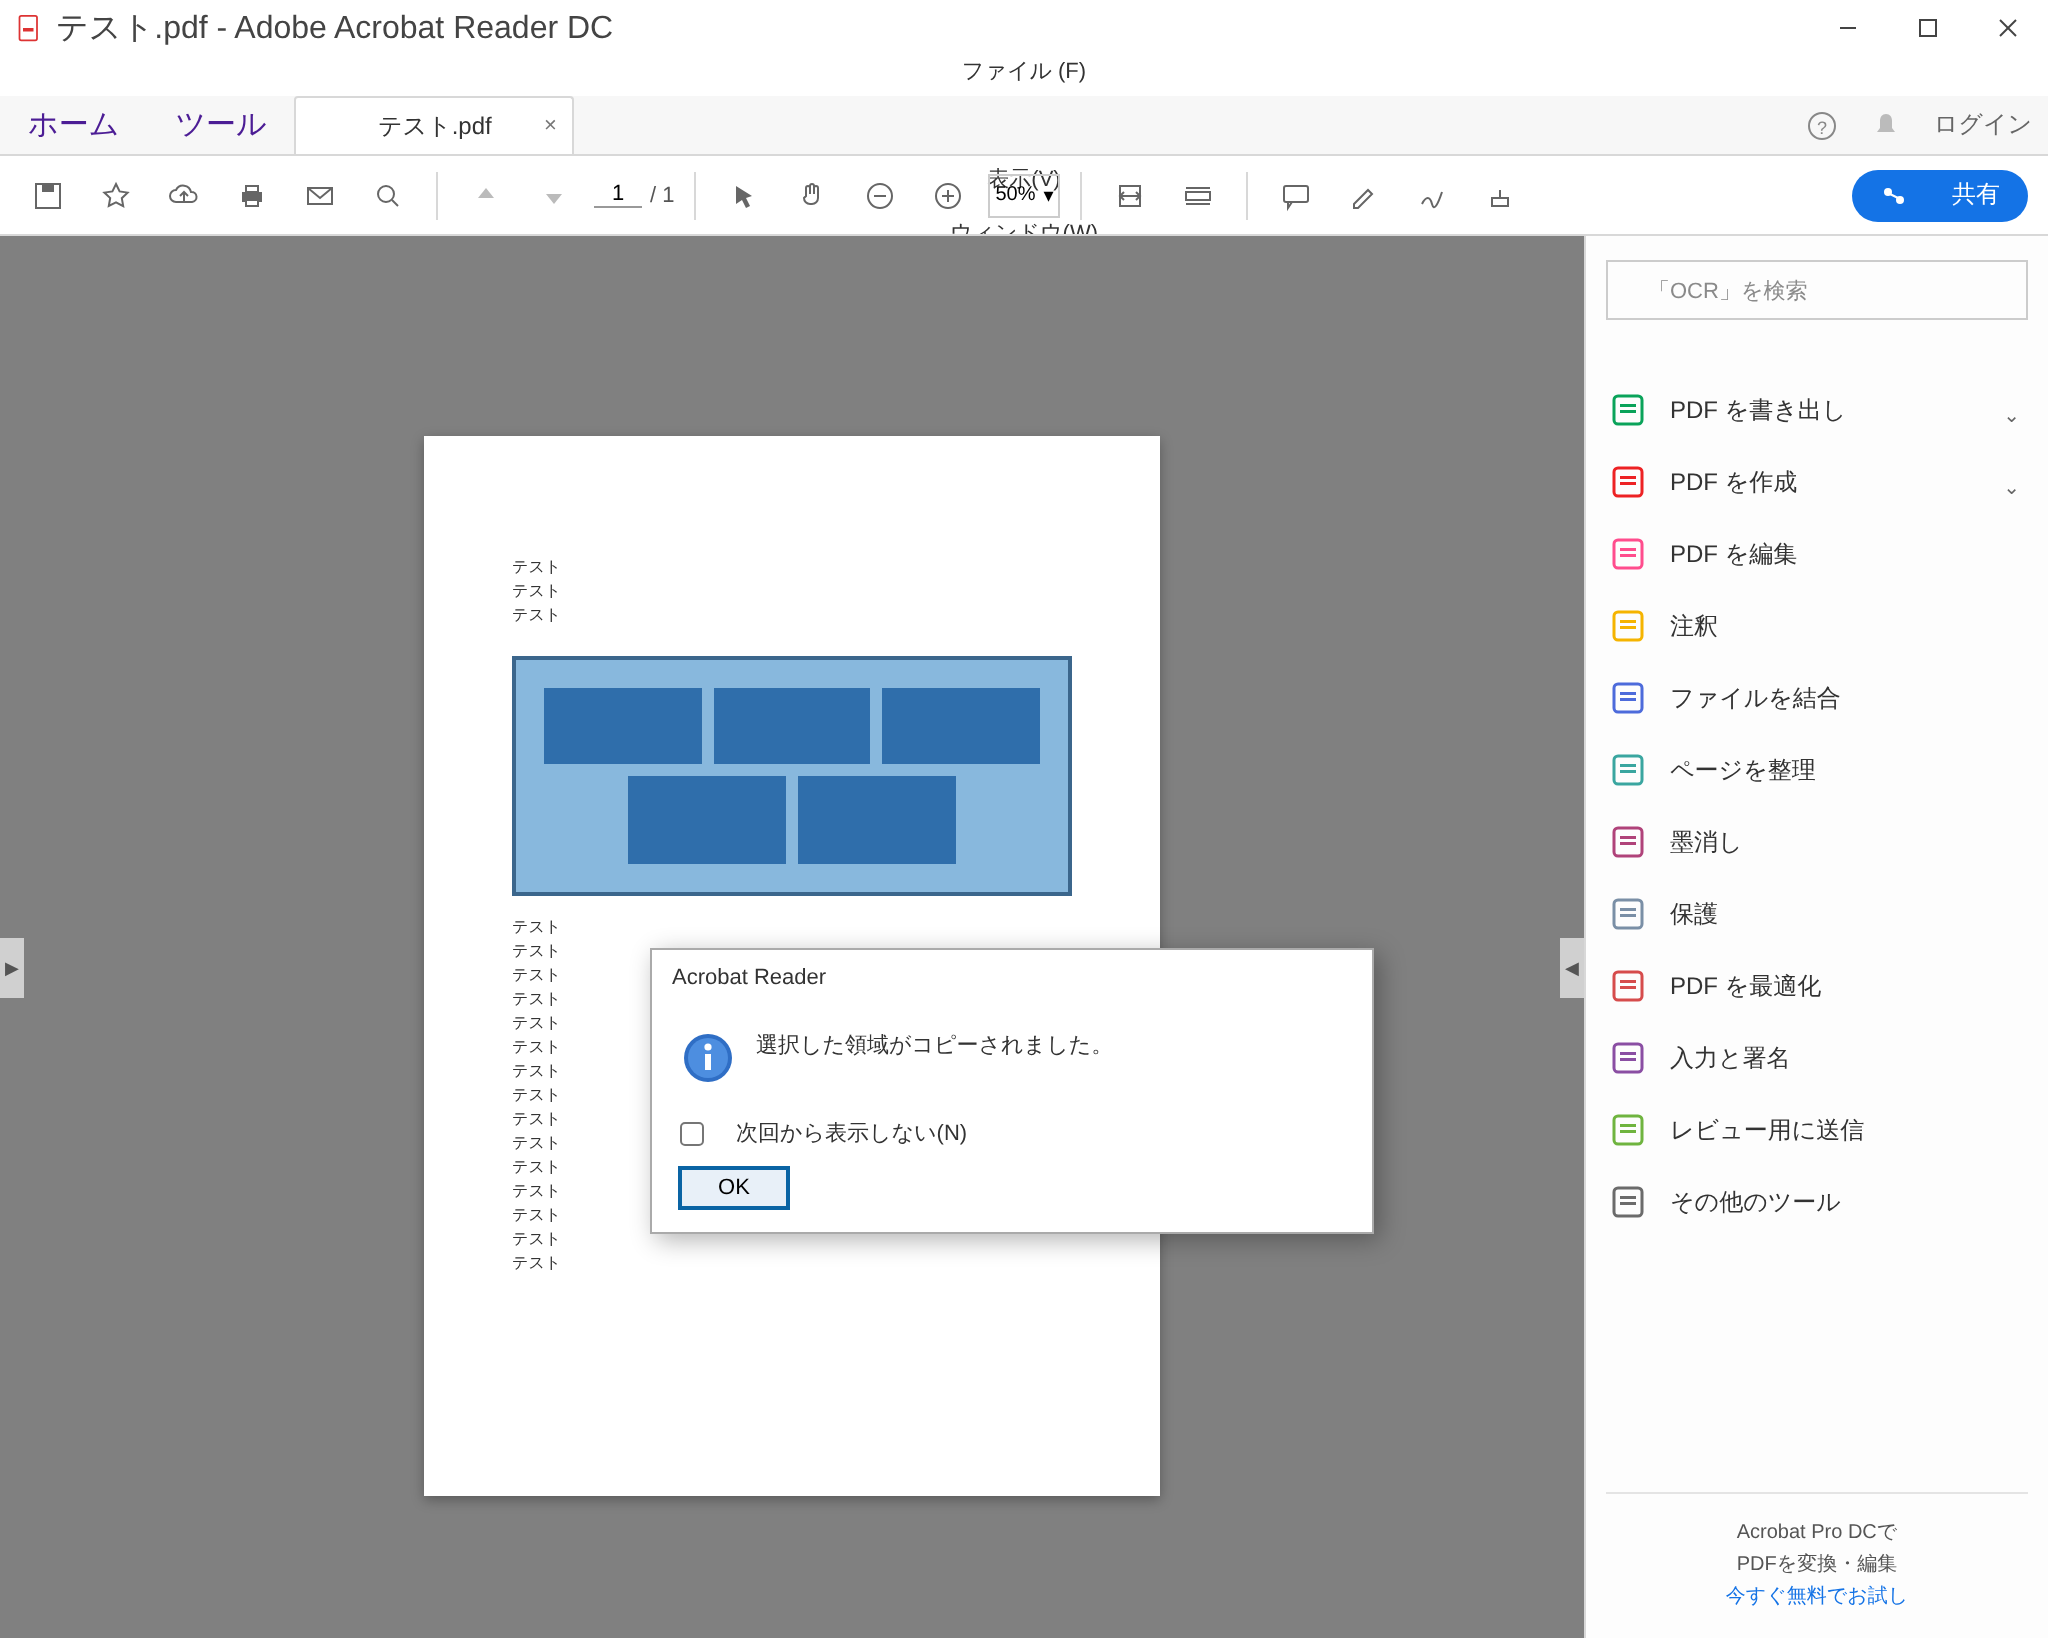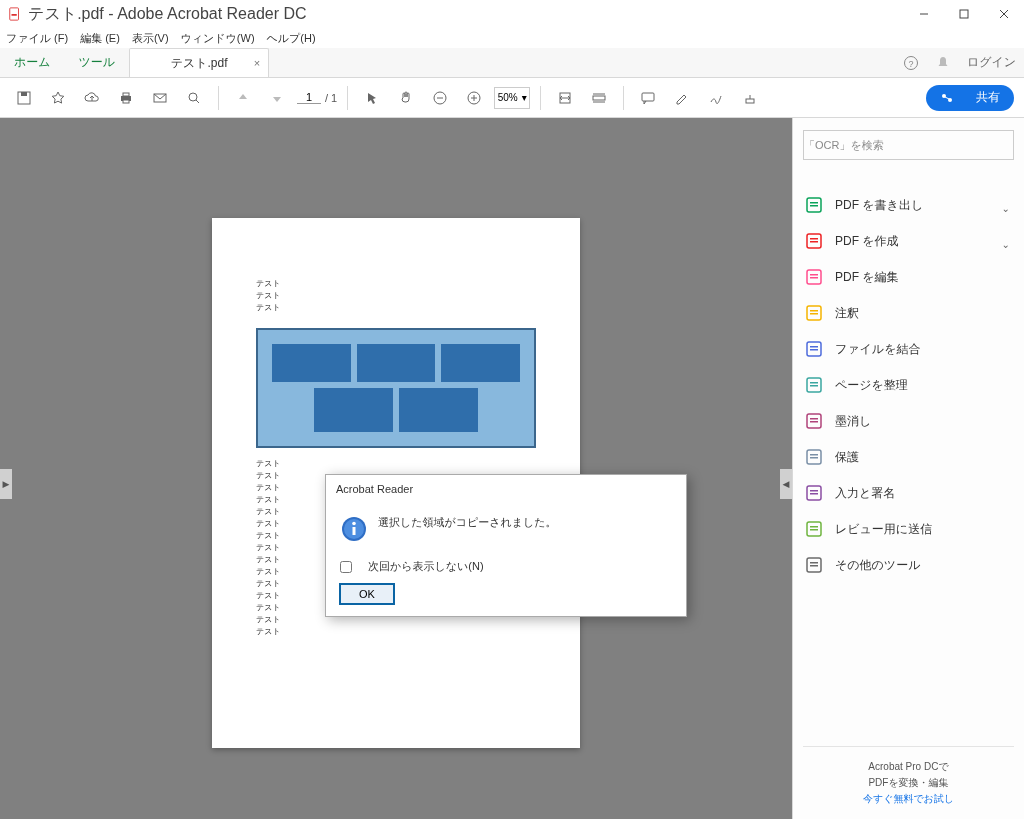--- a/index.html
+++ b/index.html
@@ -6,25 +6,25 @@
 body { width: 1024px; height: 819px; overflow: hidden; background: #fff; display: flex; flex-direction: column; }
 
 
 .titlebar { height: 28px; display: flex; align-items: center; padding: 0 8px; background: #fff; position: relative; }
 .titlebar .file-icon { width: 14px; height: 14px; margin-right: 6px; }
 .titlebar .title { font-size: 16px; color: #444; }
 .titlebar .win-controls { position: absolute; right: 0; top: 0; display: flex; }
 .titlebar .win-controls div { width: 40px; height: 28px; display: flex; align-items: center; justify-content: center; color: #444; font-size: 11px; }
 
 
-.menubar { height: 20px; display: flex; align-items: center; padding: 0 6px; font-size: 11px; color: #333; gap: 12px; }
+.menubar { height: 20px; display: flex; align-items: center; padding: 0 6px; font-size: 11px; color: #333; gap: 12px; flex-direction: column; }
 
 
 .tabrow { height: 30px; background: #f7f7f7; border-bottom: 1px solid #d8d8d8; display: flex; align-items: stretch; position: relative; }
-.tabrow .home-btn, .tabrow .tool-btn { padding: 0 14px; display: flex; align-items: center; font-size: 12px; color: #15803d; }
+.tabrow .home-btn, .tabrow .tool-btn { padding: 0 14px; display: flex; align-items: center; font-size: 15px; color: #4c1d95; }
 .tabrow .tab { width: 140px; background: #fff; border: 1px solid #d8d8d8; border-bottom: none; display: flex; align-items: center; justify-content: center; font-size: 12px; color: #333; position: relative; border-radius: 2px 2px 0 0; }
 .tabrow .tab .close { position: absolute; right: 8px; font-size: 11px; color: #777; }
 .tabrow .right { position: absolute; right: 8px; top: 0; height: 100%; display: flex; align-items: center; gap: 16px; color: #666; }
 .tabrow .login { font-size: 12px; color: #666; }
 
 
 .toolbar { height: 40px; border-bottom: 1px solid #d8d8d8; display: flex; align-items: center; padding: 0 10px; gap: 6px; }
 .toolbar .tb-btn { width: 28px; height: 28px; display: flex; align-items: center; justify-content: center; color: #555; cursor: pointer; }
 .toolbar .sep { width: 1px; height: 24px; background: #d8d8d8; margin: 0 4px; }
 .toolbar .pagebox { display: flex; align-items: center; gap: 4px; font-size: 11px; color: #555; }
@@ -51,21 +51,21 @@
 .dialog .dlg-title { height: 28px; display: flex; align-items: center; padding: 0 10px; font-size: 11px; color: #fff; background: #fff; color: #333; }
 .dialog .dlg-body { padding: 12px 14px; display: flex; gap: 10px; align-items: flex-start; font-size: 11px; color: #333; }
 .dialog .info-icon { width: 28px; height: 28px; }
 .dialog .dlg-check { padding: 4px 14px 10px 14px; font-size: 11px; color: #333; display: flex; align-items: center; gap: 16px; }
 .dialog .dlg-check input { width: 12px; height: 12px; }
 .dialog .dlg-footer { display: flex; justify-content: flex-start; padding: 0 14px 12px 14px; }
 .dialog .ok-btn { width: 54px; height: 20px; border: 1px solid #0a64a4; background: #e8f0f8; font-size: 11px; display: flex; align-items: center; justify-content: center; outline: 1px solid #0a64a4; }
 
 
 .rpanel { width: 232px; border-left: 1px solid #d8d8d8; display: flex; flex-direction: column; padding: 12px 10px; gap: 4px; background: #fdfdfd; }
-.rpanel .search { height: 30px; border: 1px solid #ccc; display: flex; align-items: center; padding: 0 0; font-size: 11px; color: #8a8a8a; margin-bottom: 14px; }
+.rpanel .search { height: 30px; border: 1px solid #ccc; display: flex; align-items: center; padding: 0 20px; font-size: 11px; color: #8a8a8a; margin-bottom: 14px; }
 .rpanel .tool-item { height: 36px; display: flex; align-items: flex-end; gap: 12px; font-size: 12px; color: #333; cursor: pointer; padding: 0 2px; position: relative; }
 .rpanel .tool-item .caret { position: absolute; right: 4px; font-size: 10px; color: #666; }
 .rpanel .tool-item .ico { width: 18px; height: 18px; display: flex; align-items: center; justify-content: center; }
 .rpanel .footer-promo { margin-top: auto; text-align: center; font-size: 10px; color: #555; padding-top: 12px; border-top: 1px solid #e4e4e4; line-height: 1.6; }
 .rpanel .footer-promo .link { color: #1473e6; }
 
 svg { display: block; }
 </style>
 </head>
 <body>
@@ -374,20 +374,30 @@
         </div>
         <div class="tool-item">
           <span class="ico">
             <svg width="18" height="18">
               <rect x="2" y="2" width="14" height="14" rx="2" fill="none" stroke="#7a8fa6" stroke-width="1.5"></rect>
               <rect x="5" y="6" width="8" height="1.5" fill="#7a8fa6"></rect>
               <rect x="5" y="9" width="8" height="1.5" fill="#7a8fa6"></rect>
             </svg>
           </span>
           <span>保護</span>
+        </div>
+        <div class="tool-item">
+          <span class="ico">
+            <svg width="18" height="18">
+              <rect x="2" y="2" width="14" height="14" rx="2" fill="none" stroke="#d64c4c" stroke-width="1.5"></rect>
+              <rect x="5" y="6" width="8" height="1.5" fill="#d64c4c"></rect>
+              <rect x="5" y="9" width="8" height="1.5" fill="#d64c4c"></rect>
+            </svg>
+          </span>
+          <span>PDF を最適化</span>
         </div>
         <div class="tool-item">
           <span class="ico">
             <svg width="18" height="18">
               <rect x="2" y="2" width="14" height="14" rx="2" fill="none" stroke="#8a4ea3" stroke-width="1.5"></rect>
               <rect x="5" y="6" width="8" height="1.5" fill="#8a4ea3"></rect>
               <rect x="5" y="9" width="8" height="1.5" fill="#8a4ea3"></rect>
             </svg>
           </span>
           <span>入力と署名</span>

